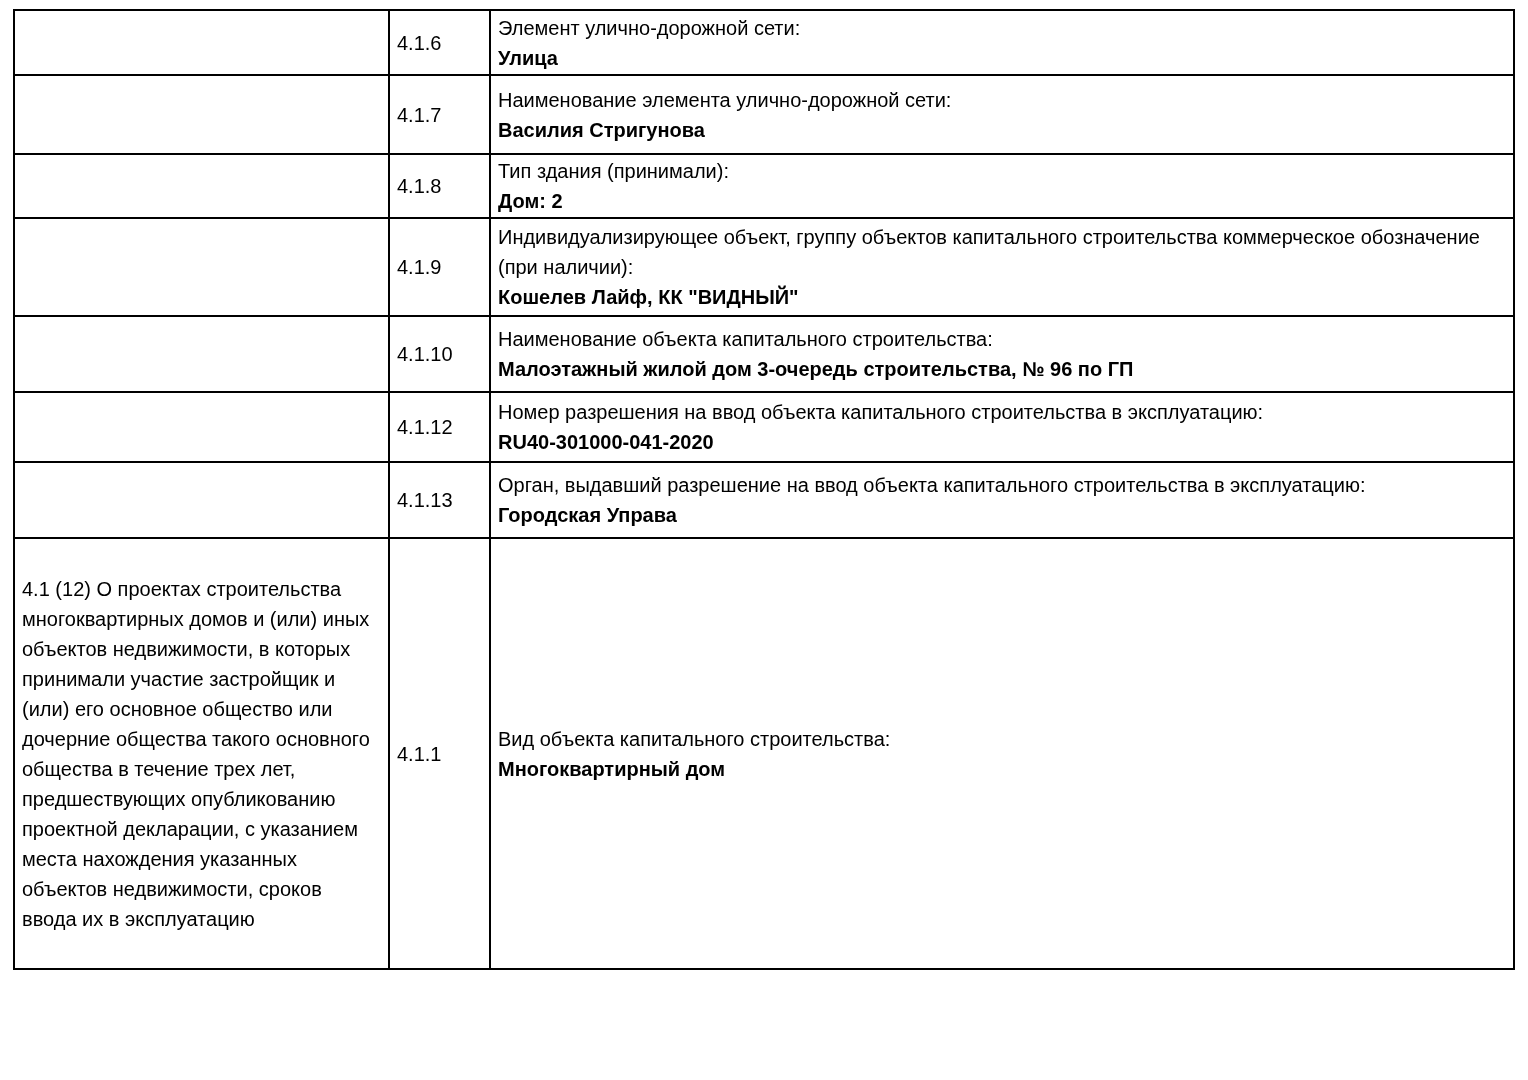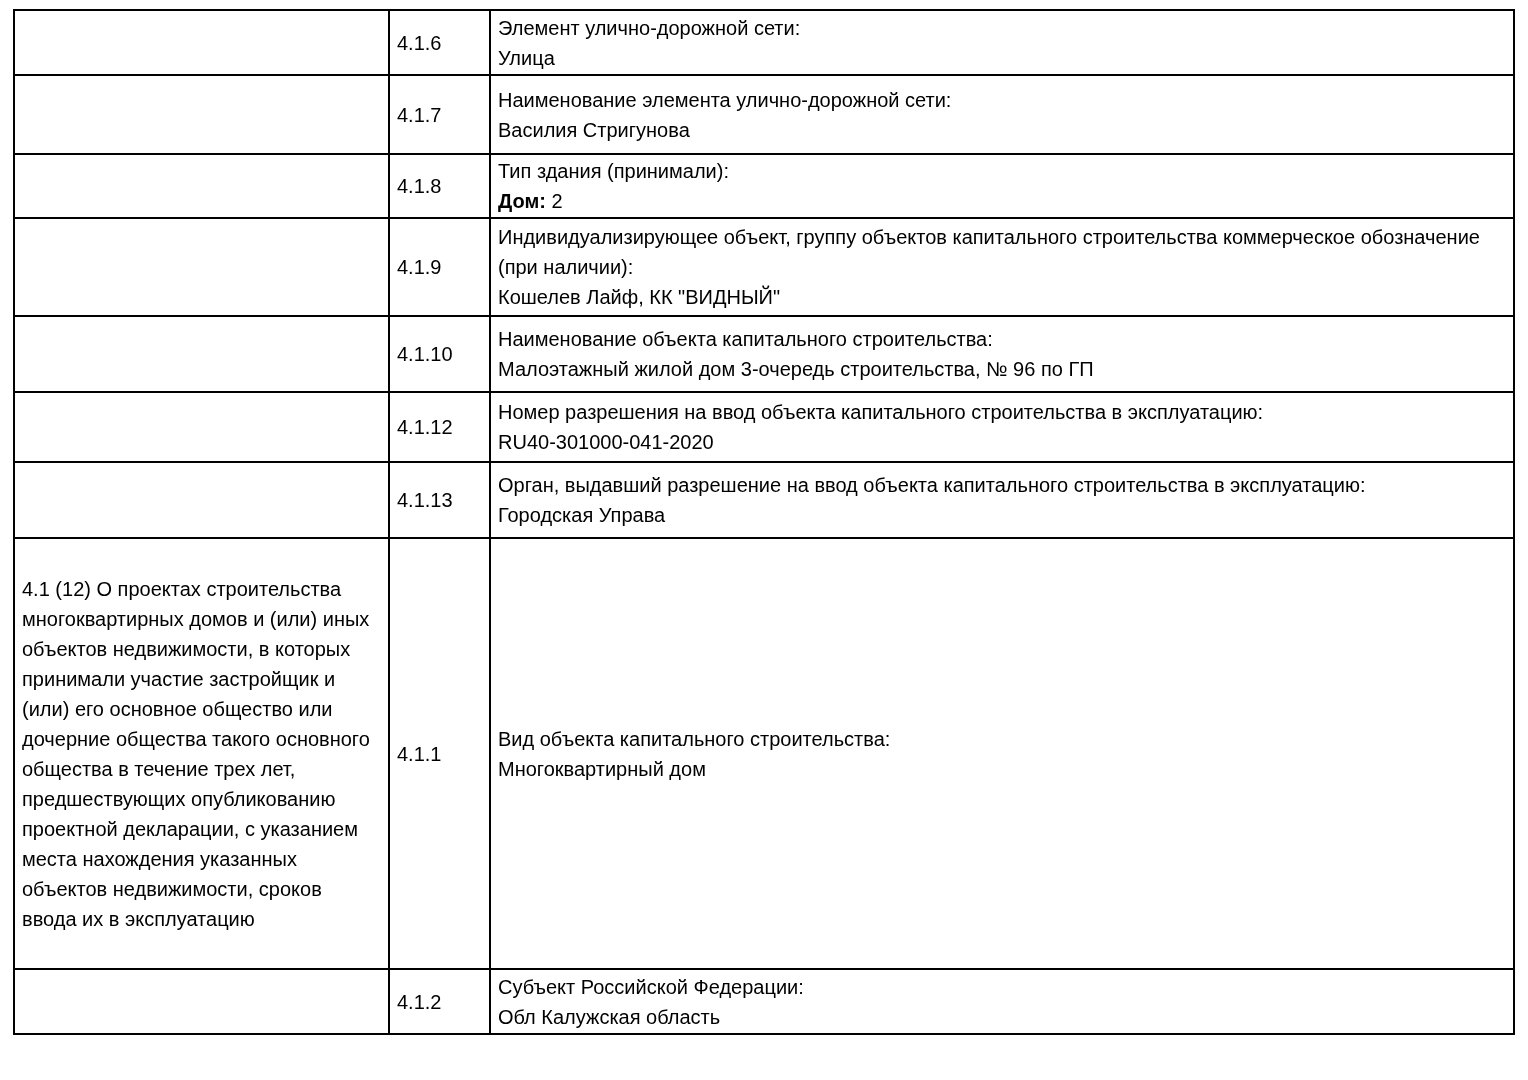--- a/index.html
+++ b/index.html
@@ -41,21 +41,21 @@
   td.content {
     vertical-align: middle;
   }
   .field-label {
     font-weight: normal;
   }
   .field-value-line .prefix {
     font-weight: bold;
   }
   .field-value-line .val {
-    font-weight: normal;
+    font-weight: bold;
     margin-top: 40px;
   }
 </style>
 </head>
 <body>
 
 <div class="page">
   <table class="decl">
     <colgroup>
       <col style="width:375px">
@@ -130,24 +130,16 @@
 
       <tr style="height:431px">
         <td class="side">4.1 (12) О проектах строительства многоквартирных домов и (или) иных объектов недвижимости, в которых принимали участие застройщик и (или) его основное общество или дочерние общества такого основного общества в течение трех лет, предшествующих опубликованию проектной декларации, с указанием места нахождения указанных объектов недвижимости, сроков ввода их в эксплуатацию</td>
         <td class="code">4.1.1</td>
         <td class="content">
           <div class="field-label">Вид объекта капитального строительства:</div>
           <div class="field-value-line"><span class="prefix"></span><span class="val">Многоквартирный дом</span></div>
         </td>
       </tr>
 
-      <tr style="height:65px">
-        <td class="side"></td>
-        <td class="code">4.1.2</td>
-        <td class="content">
-          <div class="field-label">Субъект Российской Федерации:</div>
-          <div class="field-value-line"><span class="prefix"></span><span class="val">Обл Калужская область</span></div>
-        </td>
-      </tr>
 
     </tbody>
   </table>
 </div>
 
 </body></html>

